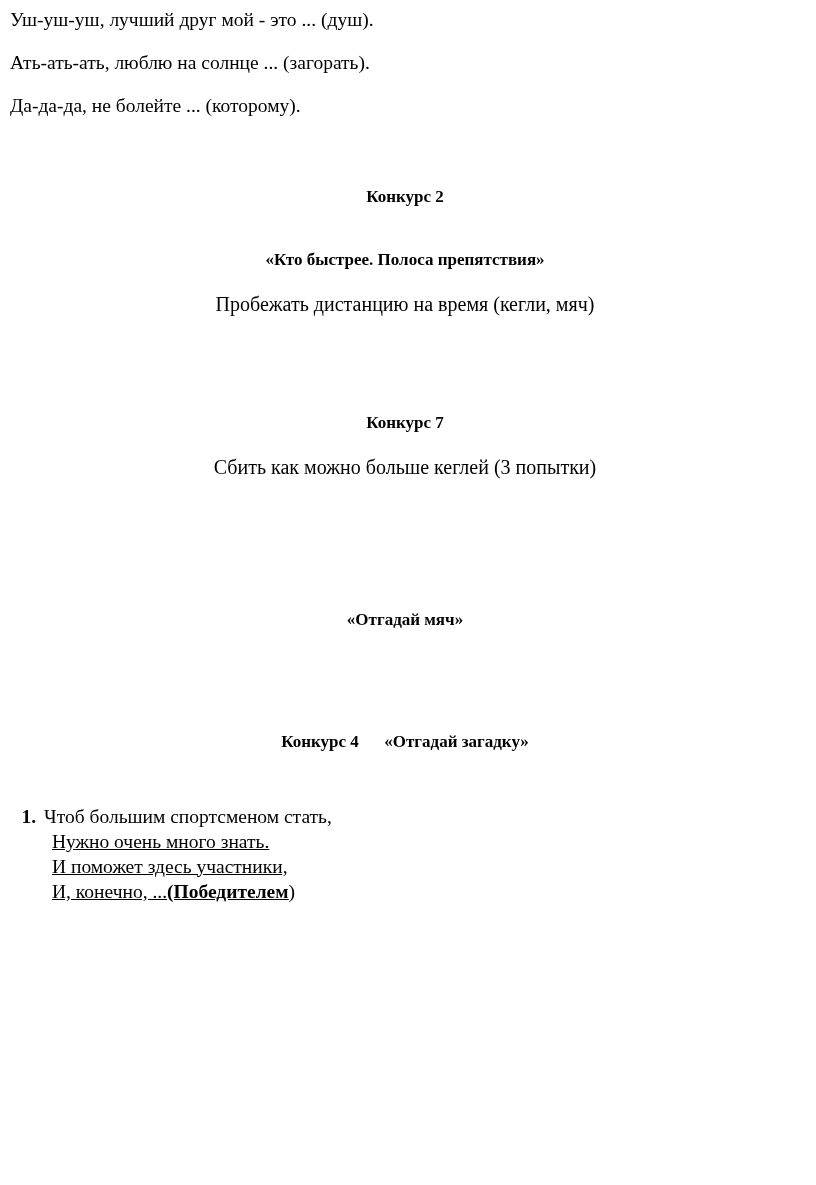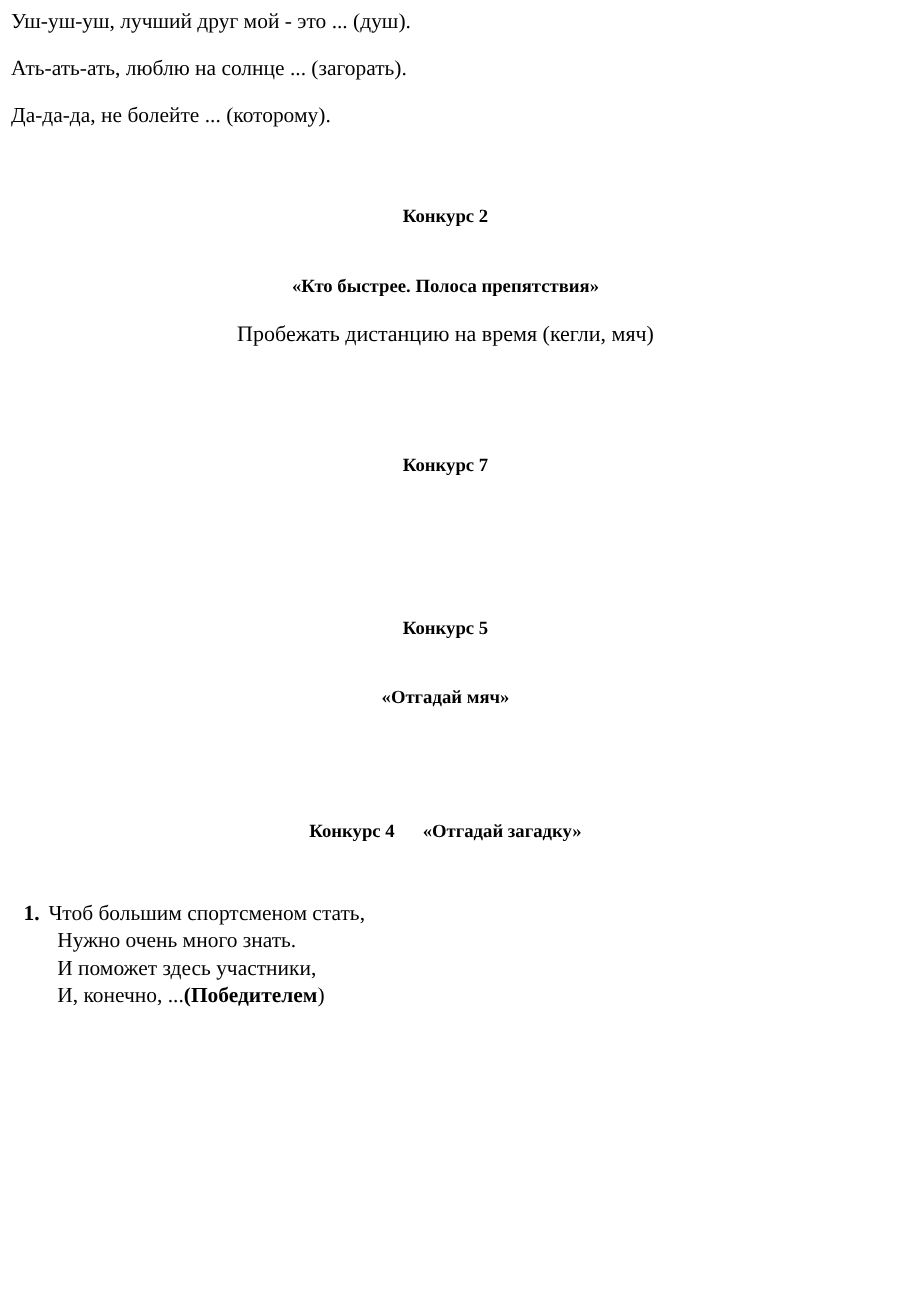--- a/index.html
+++ b/index.html
@@ -53,21 +53,21 @@
     line-height: 1.3;
   }
   .riddle-num {
     font-weight: bold;
     width: 34px;
     flex: none;
     text-align: right;
     padding-right: 8px;
     box-sizing: border-box;
   }
-  .indent-1 { padding-left: 42px; }
+  .indent-1 { padding-left: 42px; text-decoration: underline; }
   .nowrap-sp { white-space: pre-wrap; }
 </style>
 </head>
 <body>
 
 <div class="page">
 
   <div>
     <p class="line">Уш-уш-уш, лучший друг мой - это ... (душ).</p>
     <div class="gap-sm"></div>
@@ -81,29 +81,29 @@
   <div>
     <p class="head">Конкурс 2</p>
     <p class="head">«Кто быстрее. Полоса препятствия»</p>
     <p class="sub">Пробежать дистанцию на время (кегли, мяч)</p>
   </div>
 
   <div class="gap-lg"></div>
 
   <div>
     <p class="head">Конкурс 7</p>
+    <p class="sub">Сбить как можно больше кеглей (3 попытки)</p>
   </div>
 
   <div class="gap-lg"></div>
 
 
   <div class="gap-lg"></div>
 
   <div>
-    <p class="head">Конкурс 5</p>
     <p class="head">«Отгадай  мяч»</p>
   </div>
 
   <div class="gap-xl"></div>
 
   <div>
     <p class="head">
       <span>Конкурс 4</span>
       <span>&nbsp;&nbsp;&nbsp;&nbsp;</span>
       <span>«Отгадай загадку»</span>

